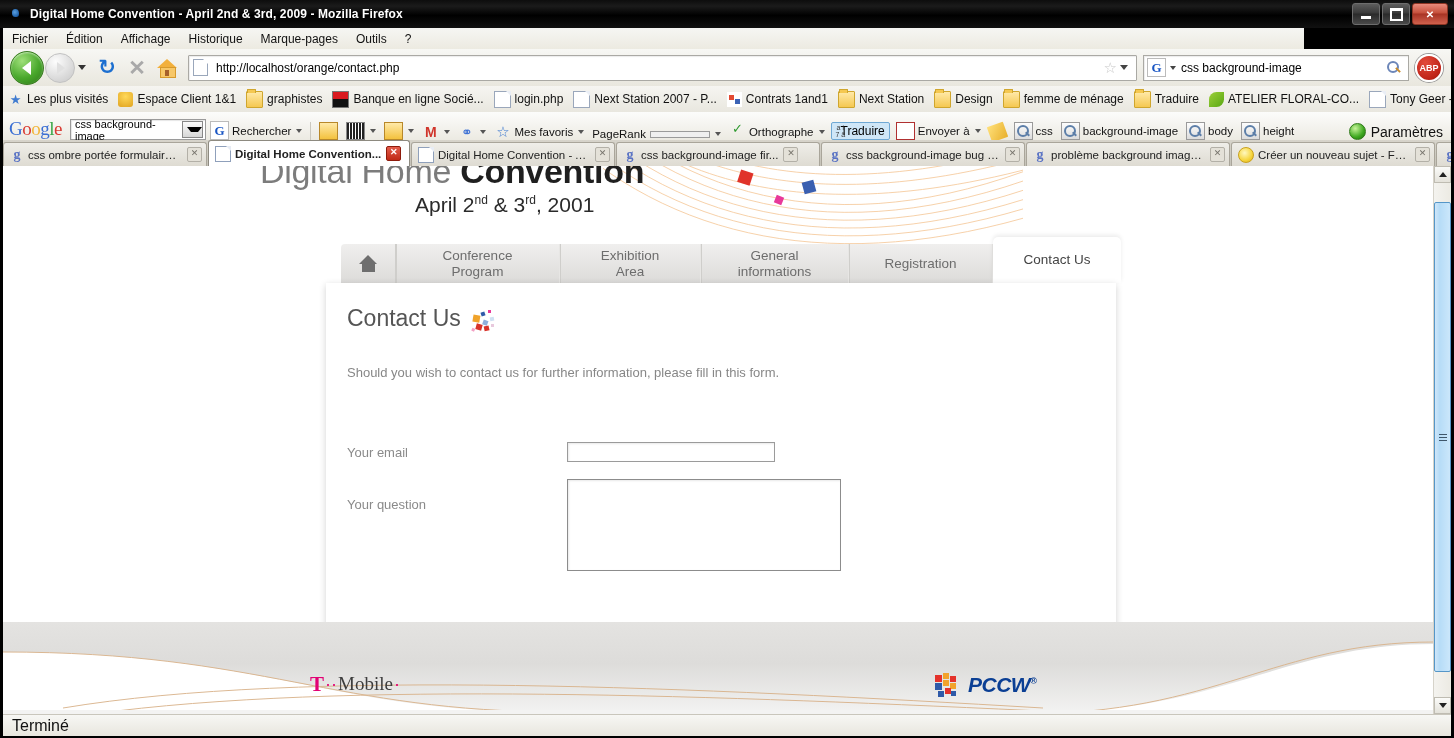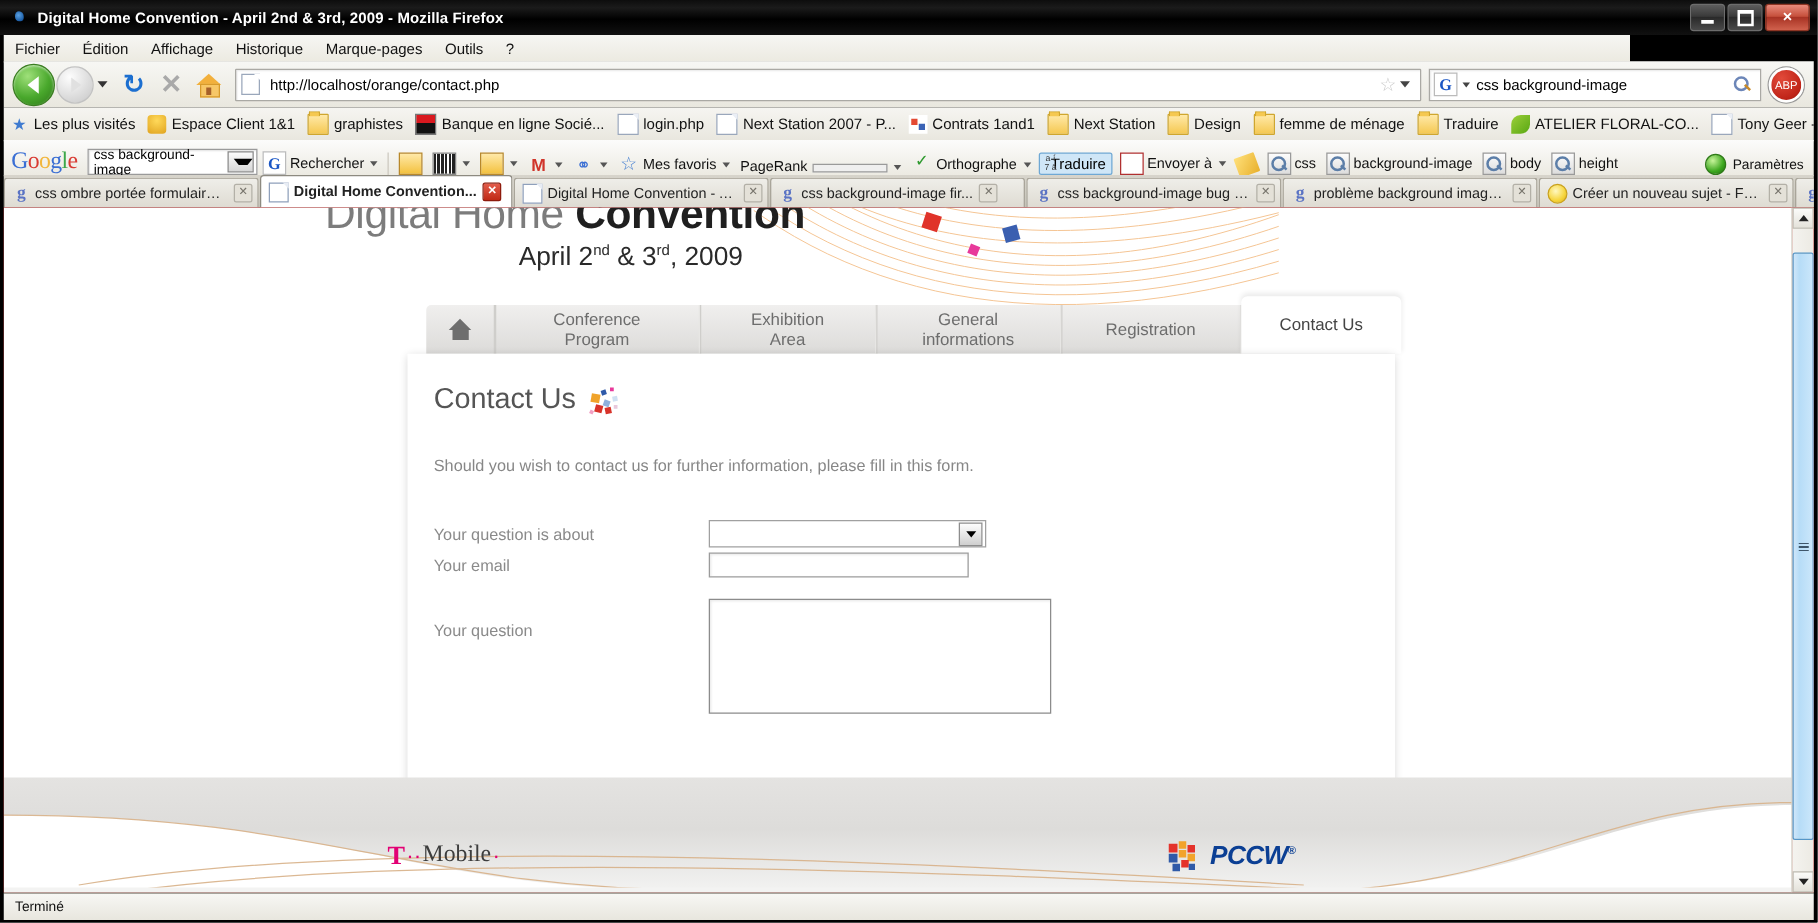--- a/index.html
+++ b/index.html
@@ -101,21 +101,21 @@
     font-family:"Liberation Serif",serif;color:#1a56c4;flex:none;
   }
   .s-caret{width:0;height:0;border-left:3px solid transparent;border-right:3px solid transparent;border-top:4px solid #444;margin:0 5px 0 2px;}
   .search-text{flex:1;color:#000;font-size:12px;}
   .mag{width:14px;height:14px;margin-right:7px;flex:none;position:relative;}
   .mag:before{content:"";position:absolute;left:0;top:0;width:8px;height:8px;border:2px solid #6c86b8;border-radius:50%;}
   .mag:after{content:"";position:absolute;left:8px;top:8px;width:6px;height:2px;background:#c88a2a;transform:rotate(45deg);}
   .abp{
     width:24px;height:24px;border-radius:50%;margin:0 8px 0 6px;flex:none;
     background:radial-gradient(circle at 35% 28%,#e24a3a 0%,#bf2418 70%,#8e160c 100%);
-    border:2px solid #fff;color:#fff;font-size:9px;font-weight:normal;
+    border:2px solid #fff;color:#fff;font-size:9px;font-weight:bold;
     display:flex;align-items:center;justify-content:center;box-shadow:0 0 0 1px #999;
   }
 
   
   .bookmarks{
     position:absolute;left:3px;top:86px;width:1448px;height:26px;
     background:linear-gradient(to bottom,#f6f5f1 0%,#e9e7df 100%);
     display:flex;align-items:center;overflow:hidden;border-bottom:1px solid #d8d5cb;
   }
   .bm{display:flex;align-items:center;padding:0 5px;white-space:nowrap;color:#111;font-size:12px;flex:none;}
@@ -162,21 +162,21 @@
   .ic-mag-box{border:1px solid #9a9a9a;background:linear-gradient(to bottom,#fdfdfd,#dcdcdc);}
   .ic-star2{color:#3f7bd0;font-size:15px;line-height:16px;text-align:center;}
   .ic-check{color:#2f9a2f;font-size:13px;line-height:10px;text-align:center;}
   .ic-env{background:#fff;border:1px solid #b03030;}
   .ic-pen{background:linear-gradient(135deg,#ffe07a 0%,#e8b02c 100%);transform:rotate(-20deg);border-radius:1px;}
   .ic-globe{width:15px;height:15px;border-radius:50%;background:radial-gradient(circle at 35% 30%,#c7f49a 0%,#3da81f 60%,#1f6a10 100%);border:1px solid #2f7a18;}
   .gtrad{
     display:flex;align-items:center;padding:1px 4px;background:#cfe6f7;border:1px solid #6fa8d4;border-radius:2px;flex:none;margin:0 2px;
   }
   .gtrad .sq{font-size:7px;line-height:7px;color:#333;text-align:center;}
-  .gparams{margin-left:auto;display:flex;align-items:center;padding-right:8px;font-size:11px;color:#111;flex:none;}
+  .gparams{margin-left:auto;display:flex;align-items:center;padding-right:8px;font-size:14px;color:#111;flex:none;}
 
   
   .tabstrip{
     position:absolute;left:3px;top:140px;width:1448px;height:26px;
     background:linear-gradient(to bottom,#d7d4cb 0%,#c5c2b8 100%);
     display:flex;align-items:flex-end;overflow:hidden;
   }
   .tab{
     height:23px;display:flex;align-items:center;padding:0 4px 0 6px;
     background:linear-gradient(to bottom,#efeee9 0%,#dedbd2 100%);
@@ -299,21 +299,21 @@
   .pccw-grid{position:relative;width:28px;height:26px;margin-right:7px;}
   .pccw-word{color:#0b3f94;font-size:21px;font-weight:bold;font-style:italic;letter-spacing:-.5px;}
   .pccw-word sup{font-size:9px;font-style:normal;}
 
   
   .statusbar{
     position:absolute;left:3px;top:714px;width:1448px;height:21px;
     background:linear-gradient(to bottom,#f7f7f4 0%,#e8e6de 100%);
     border-top:1px solid #c9c6bc;display:flex;align-items:center;
   }
-  .status-text{margin-left:9px;font-size:11px;color:#111;}
+  .status-text{margin-left:9px;font-size:16px;color:#111;}
   .bar-left{position:absolute;left:0;top:28px;width:3px;height:707px;background:#000;}
   .bar-right{position:absolute;right:0;top:28px;width:3px;height:707px;background:#000;}
   .bar-bottom{position:absolute;left:0;bottom:0;width:1454px;height:3px;background:#000;}
 </style>
 </head>
 <body>
 
 <div id="window">
 
   <div class="titlebar">
@@ -582,21 +582,21 @@
             <path d="M30,-70 C60,40 200,120 470,20"></path>
           </g>
           <g>
             <rect class="sq" x="136" y="75" width="13" height="13" fill="#e0332a" transform="rotate(18 142 81)"></rect>
             <rect class="sq" x="200" y="85" width="12" height="12" fill="#3a5fb0" transform="rotate(-15 206 91)"></rect>
             <rect class="sq" x="172" y="100" width="8" height="8" fill="#e8399a" transform="rotate(22 176 104)"></rect>
             <rect class="sq" x="172" y="58" width="10" height="9" fill="#ec5fa6" transform="rotate(-10 177 62)"></rect>
           </g>
         </svg>
         <div class="hero-title"><span>Digital Home </span><b>Convention</b></div>
-        <div class="hero-sub"><span>April 2</span><sup>nd</sup><span> &amp; 3</span><sup>rd</sup><span>, 2009</span></div>
+        <div class="hero-sub"><span>April 2</span><sup>nd</sup><span> &amp; 3</span><sup>rd</sup><span>, 2001</span></div>
       </div>
 
       <div class="pnav">
         <div class="pnav-item pnav-home">
           <span class="home-ico">
               <span class="r"></span>
               <span class="b"></span>
             </span>
         </div>
         <div class="pnav-item" style="width:163px">
@@ -624,28 +624,20 @@
           <rect x="17" y="1" width="3" height="3" fill="#e8399a"></rect>
           <rect x="12" y="11" width="5" height="5" fill="#8fb0dd" transform="rotate(20 14 13)"></rect>
           <rect x="19" y="8" width="4" height="4" fill="#cfe0f2" transform="rotate(-10 21 10)"></rect>
           <rect x="5" y="15" width="6" height="6" fill="#d8332a" transform="rotate(15 8 18)"></rect>
           <rect x="13" y="17" width="5" height="5" fill="#d8332a" transform="rotate(-12 15 19)"></rect>
           <rect x="1" y="19" width="3" height="3" fill="#f2a0c4" transform="rotate(25 2 20)"></rect>
           <rect x="20" y="15" width="3" height="3" fill="#e8c9dd"></rect>
         </svg>
         <div class="intro">Should you wish to contact us for further information, please fill in this form.</div>
 
-        <div class="frow" style="left:21px;top:133px;width:470px">
-          <span class="flabel">Your question is about</span>
-          <div class="selectbox">
-            <span class="btn">
-                <span class="tri-dn"></span>
-              </span>
-          </div>
-        </div>
 
         <div class="frow" style="left:21px;top:159px;width:450px">
           <span class="flabel">Your email</span>
           <div class="textbox"></div>
         </div>
 
         <div class="frow" style="left:21px;top:196px;width:520px;align-items:flex-start">
           <span class="flabel" style="margin-top:18px">Your question</span>
           <div class="textarea"></div>
         </div>

